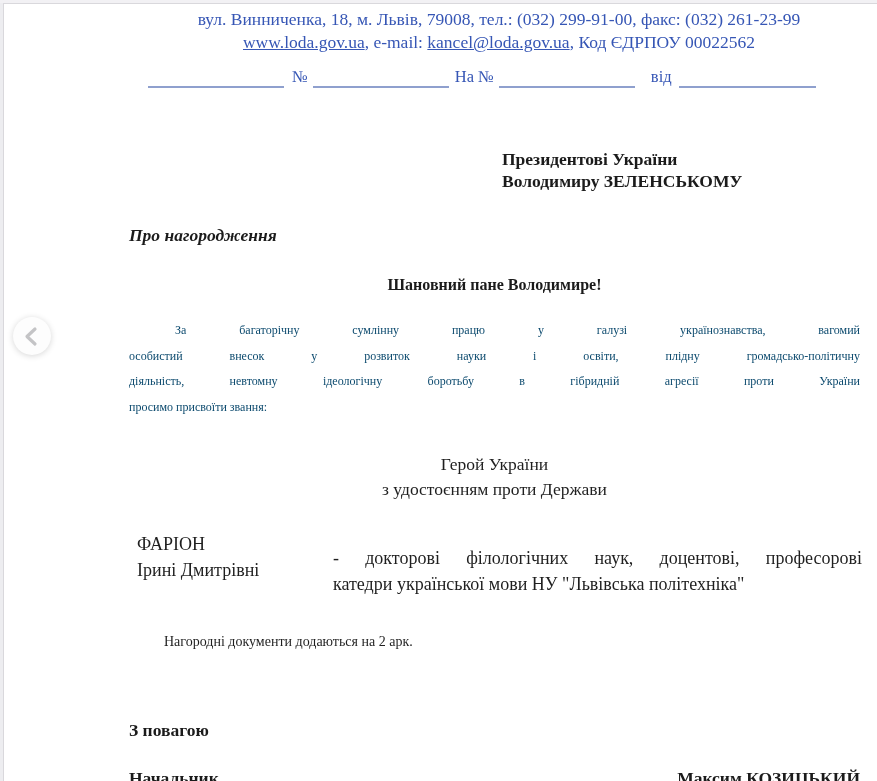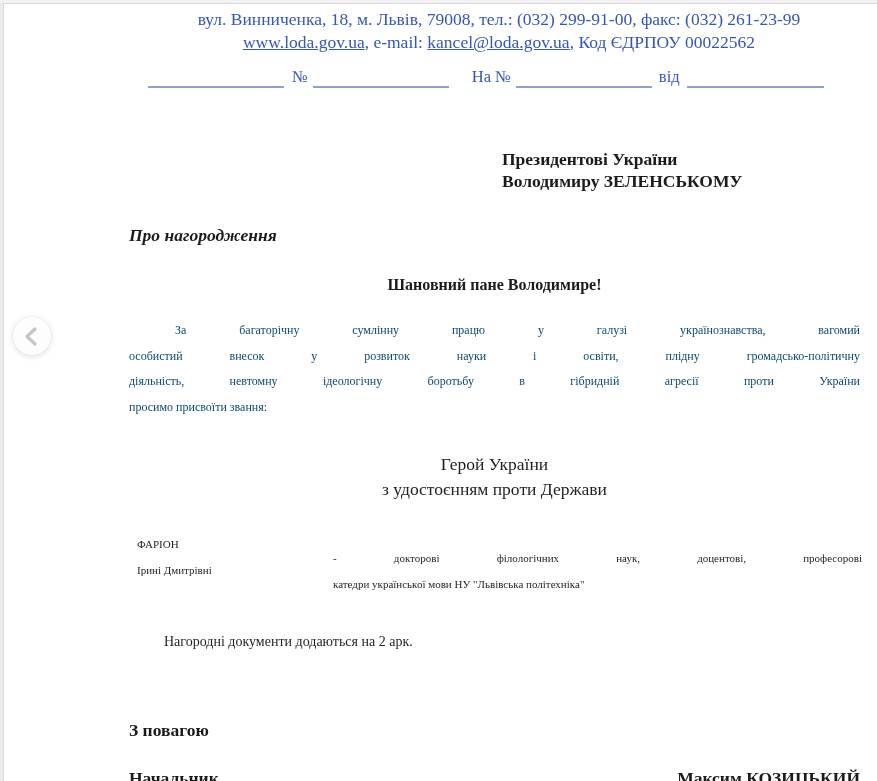--- a/index.html
+++ b/index.html
@@ -31,22 +31,22 @@
     display: flex; align-items: flex-end;
     color: #3656b5; font-size: 16.5px;
   }
   .ref-row .blank { height: 0; border-bottom: 2px solid #8fa0ce; }
   .ref-row .b1 { width: 136px; }
   .ref-row .b2 { width: 136px; margin-right: 0; }
   .ref-row .b3 { width: 136px; }
   .ref-row .b4 { width: 137px; }
   .ref-row .lbl { line-height: 22px; }
   .ref-row .l-num { margin-left: 8px;  margin-right: 5px; }
-  .ref-row .l-on  { margin-left: 23px; margin-right: 5px; }
-  .ref-row .l-from{ margin-left: 7px;  margin-right: 7px; }
+  .ref-row .l-on  { margin-left: 6px; margin-right: 5px; }
+  .ref-row .l-from{ margin-left: 16px;  margin-right: 7px; }
 
   .recipient {
     position: absolute; left: 502px; top: 149px;
     font-size: 17.5px; line-height: 21.5px; font-weight: bold; color: #1b1b1b;
     white-space: nowrap;
   }
 
   .subject {
     position: absolute; left: 129px; top: 225px;
     font-size: 17.5px; font-weight: bold; font-style: italic; color: #1b1b1b;
@@ -64,21 +64,21 @@
   .jline { text-align: justify; text-align-last: justify; }
   .body-par .first { text-indent: 46px; }
 
   .award {
     position: absolute; left: 129px; top: 440px; width: 731px;
     text-align: center; font-size: 17.5px; line-height: 25px; color: #1f1f1f; margin-top: 12px;
   }
 
   .awardee {
     position: absolute; left: 137px; top: 532px; width: 725px;
-    display: flex; font-size: 11px; line-height: 25.5px; color: #1f1f1f;
+    display: flex; font-size: 18px; line-height: 25.5px; color: #1f1f1f;
   }
   .awardee .who  { width: 196px; flex: 0 0 196px; }
   .awardee .desc { width: 529px; margin-top: 14px; }
 
   .attachments {
     position: absolute; left: 129px; top: 634px;
     font-size: 14px; color: #1f1f1f; text-indent: 35px; width: 731px;
   }
 
   .closing {

